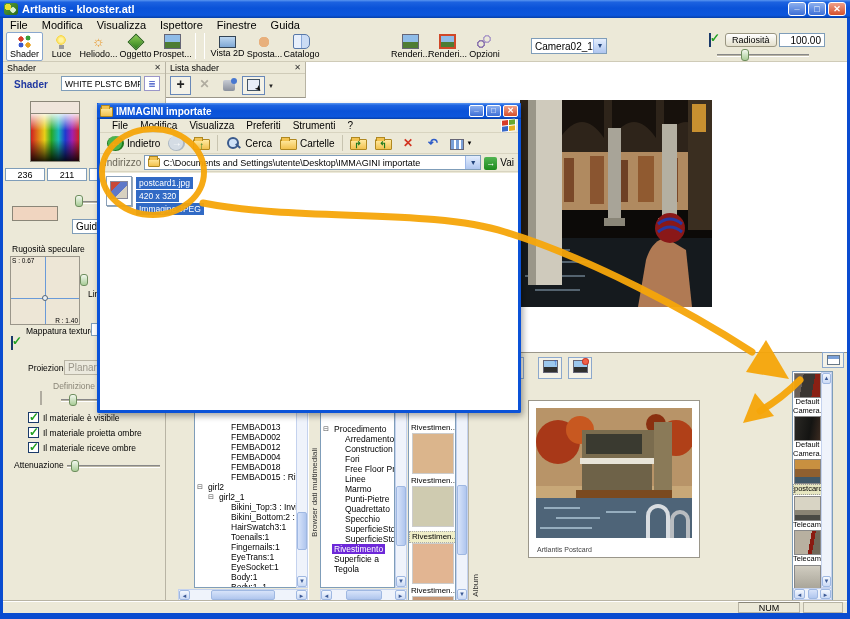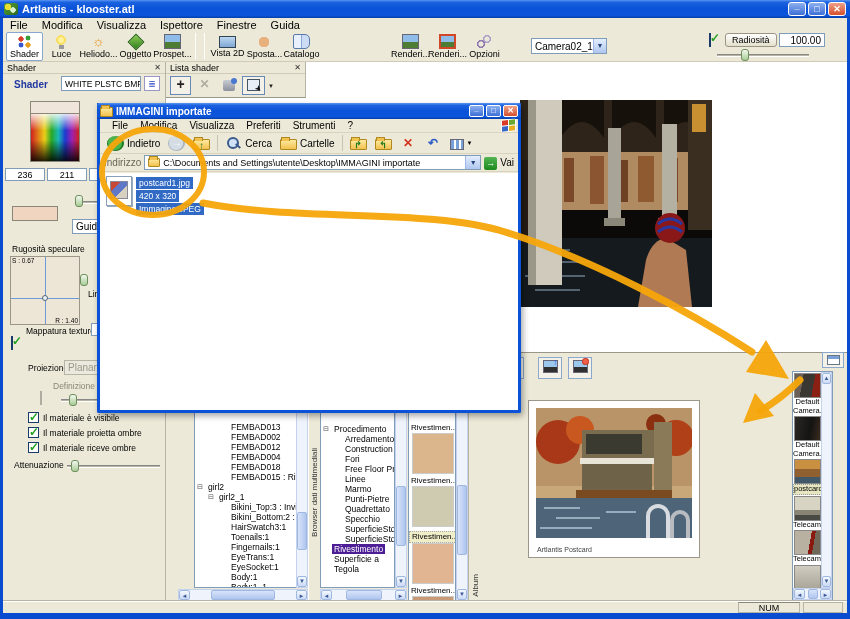--- a/index.html
+++ b/index.html
@@ -108,21 +108,21 @@
   .sthumbv{width:100%;background:linear-gradient(90deg,#D7E3FA,#B0C6EE);border:1px solid #9FB8E2;border-radius:2px;}
   .sthumbh{height:100%;background:linear-gradient(180deg,#D7E3FA,#B0C6EE);border:1px solid #9FB8E2;border-radius:2px;}
 
   
   .phead{height:12px;font-size:9px;display:flex;align-items:center;padding:0 4px;border-bottom:1px solid #cfcbb8;background:#ECE9D8;}
   .phead .x{margin-left:auto;font-size:8px;color:#333;}
   .listbox{background:#fff;border:1px solid #7F9DB9;overflow:hidden;}
   .trow{height:10px;line-height:10px;font-size:8.5px;white-space:nowrap;display:flex;align-items:center;}
   .trow .exp{width:9px;font-size:7px;color:#555;flex:0 0 auto;}
   .trow .lab{padding:0 2px;}
-  .trow.sel .lab{background:#4c1d95;color:#fff;}
+  .trow.sel .lab{background:#6d28d9;color:#fff;}
   .ind0{padding-left:2px;} .ind1{padding-left:13px;} .ind2{padding-left:25px;}
   .vlabel{writing-mode:vertical-rl;transform:rotate(180deg);font-size:8px;color:#333;}
 
   
   .explorer{left:97px;top:103px;width:424px;height:310px;background:#ECE9D8;border:3px solid #0A52D8;border-top:none;border-radius:0 0 2px 2px;box-shadow:2px 3px 6px rgba(0,0,0,.35);}
   .extitle{height:16px;margin:0 -3px;background:linear-gradient(180deg,#5A96F0 0%,#1C62E0 15%,#0A52D8 50%,#0C56DC 85%,#063FA8 100%);border-radius:3px 3px 0 0;display:flex;align-items:center;gap:3px;padding:0 3px;color:#fff;font-weight:bold;font-size:10px;}
   .exbtn{width:15px;height:12px;border:1px solid #fff;border-radius:2px;position:relative;background:linear-gradient(180deg,#8CAFEE,#3D6FD6);}
   .exbtn.close{background:linear-gradient(180deg,#F0A088,#D4502C);}
   .exbtn::before{position:absolute;inset:0;color:#fff;font-size:8px;line-height:10px;text-align:center;font-weight:bold;}
   .exbtn.min::before{content:"_";line-height:5px;}

